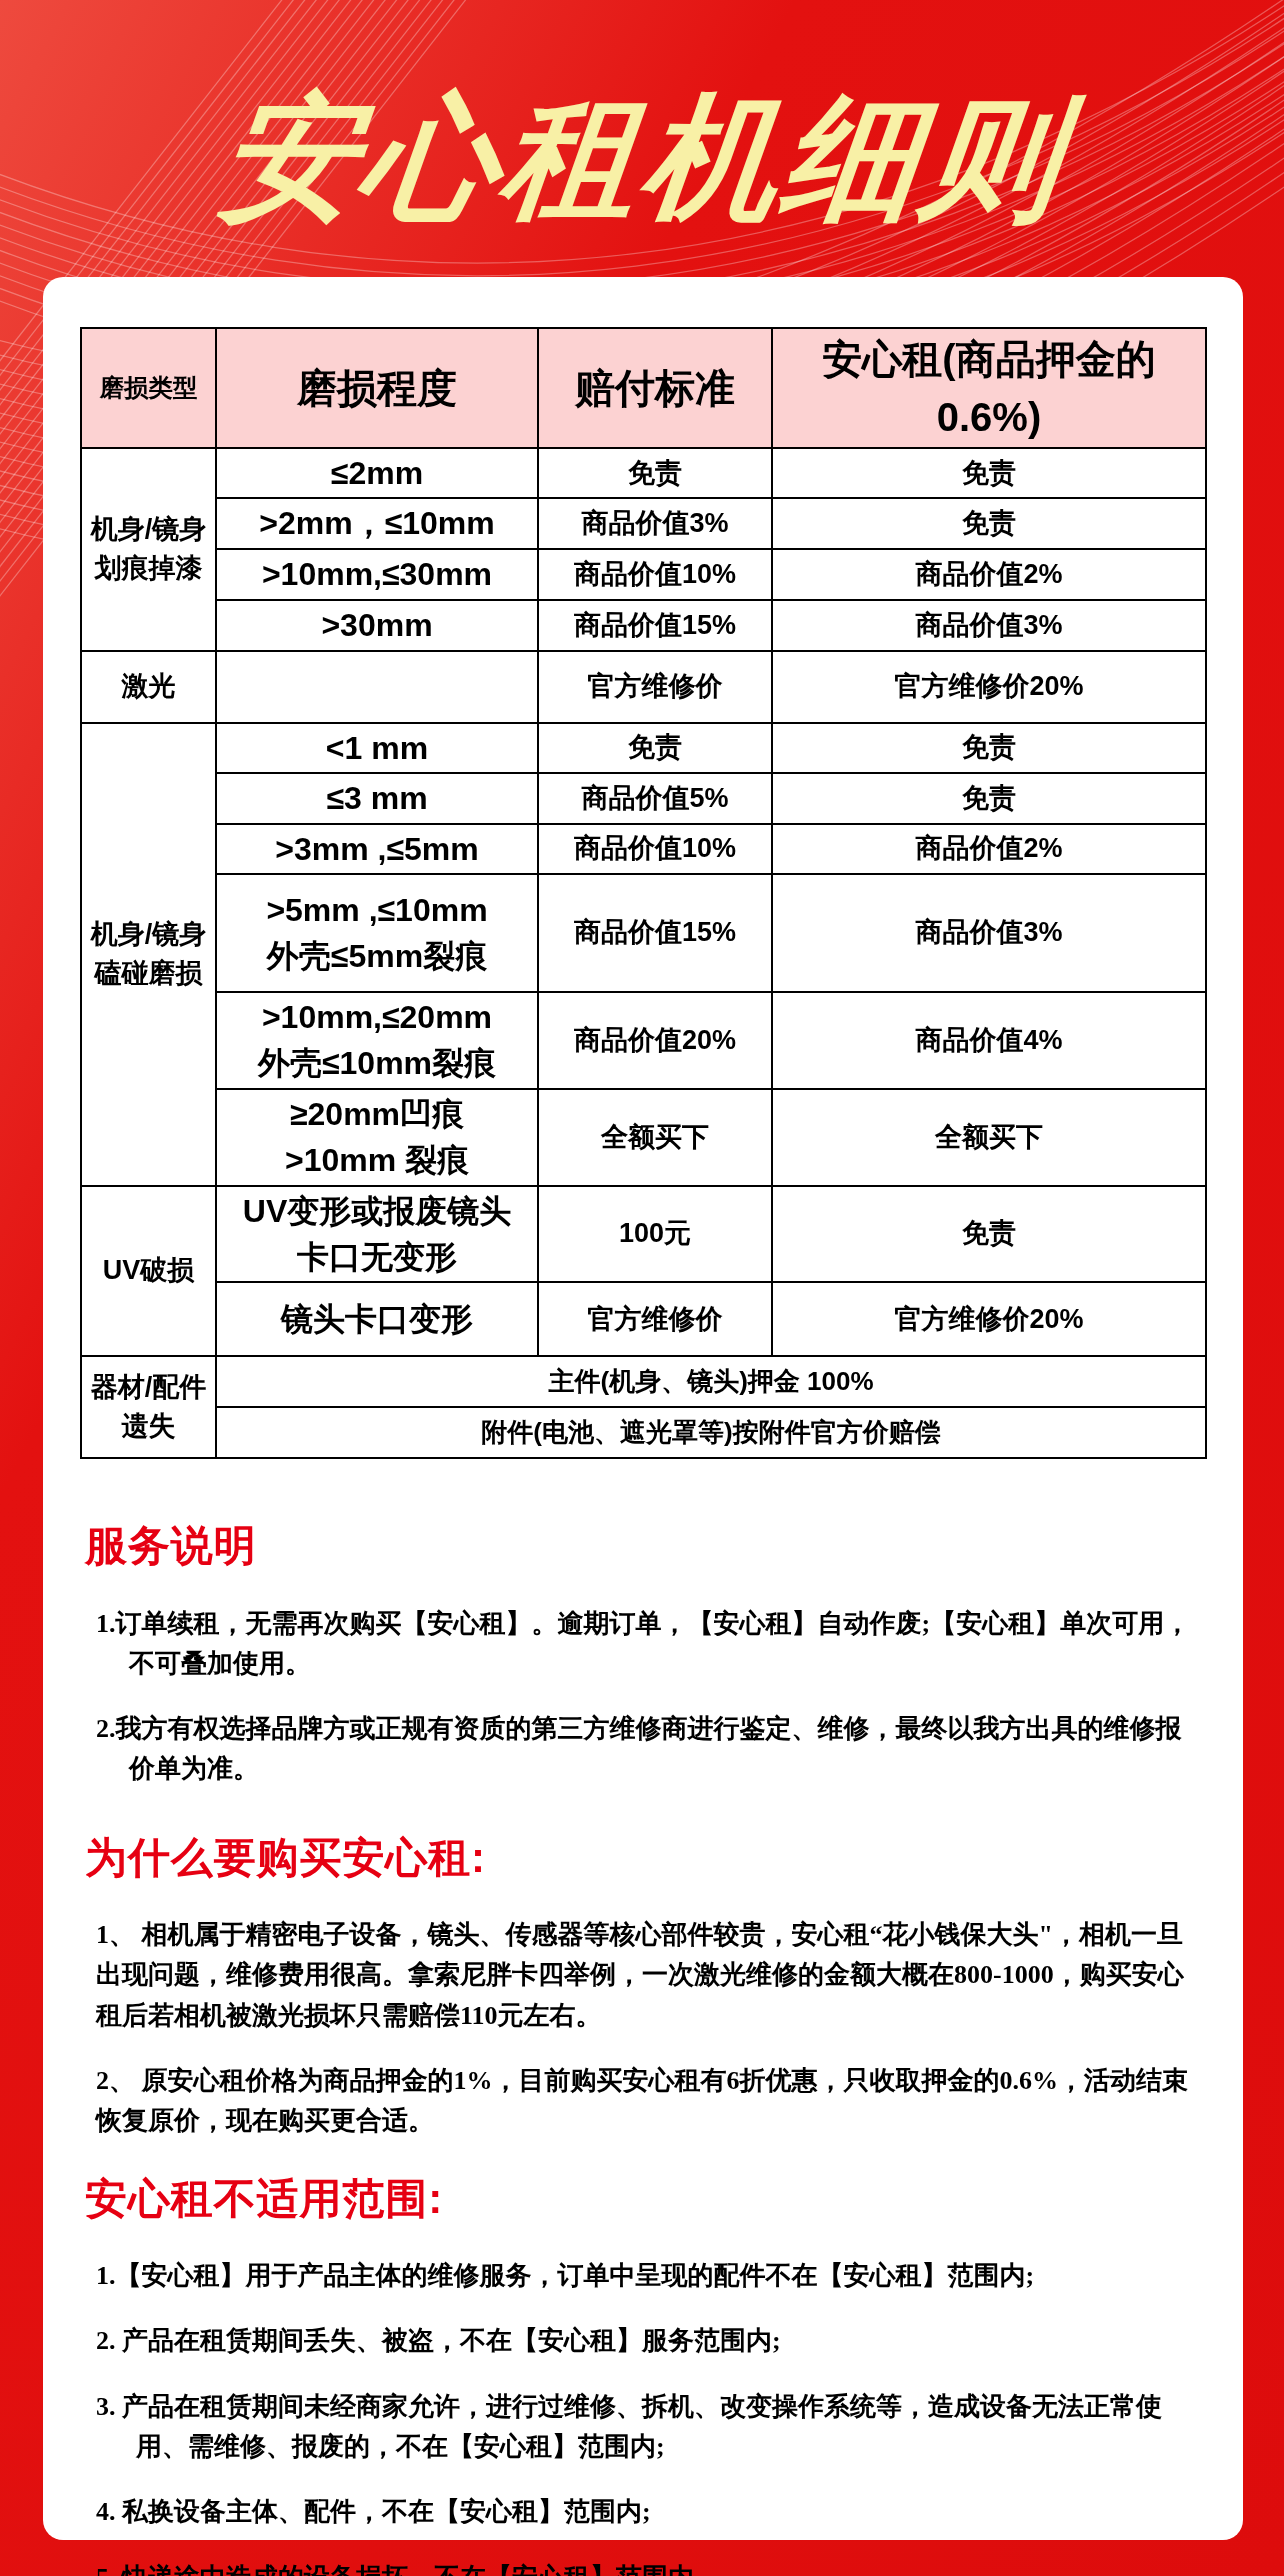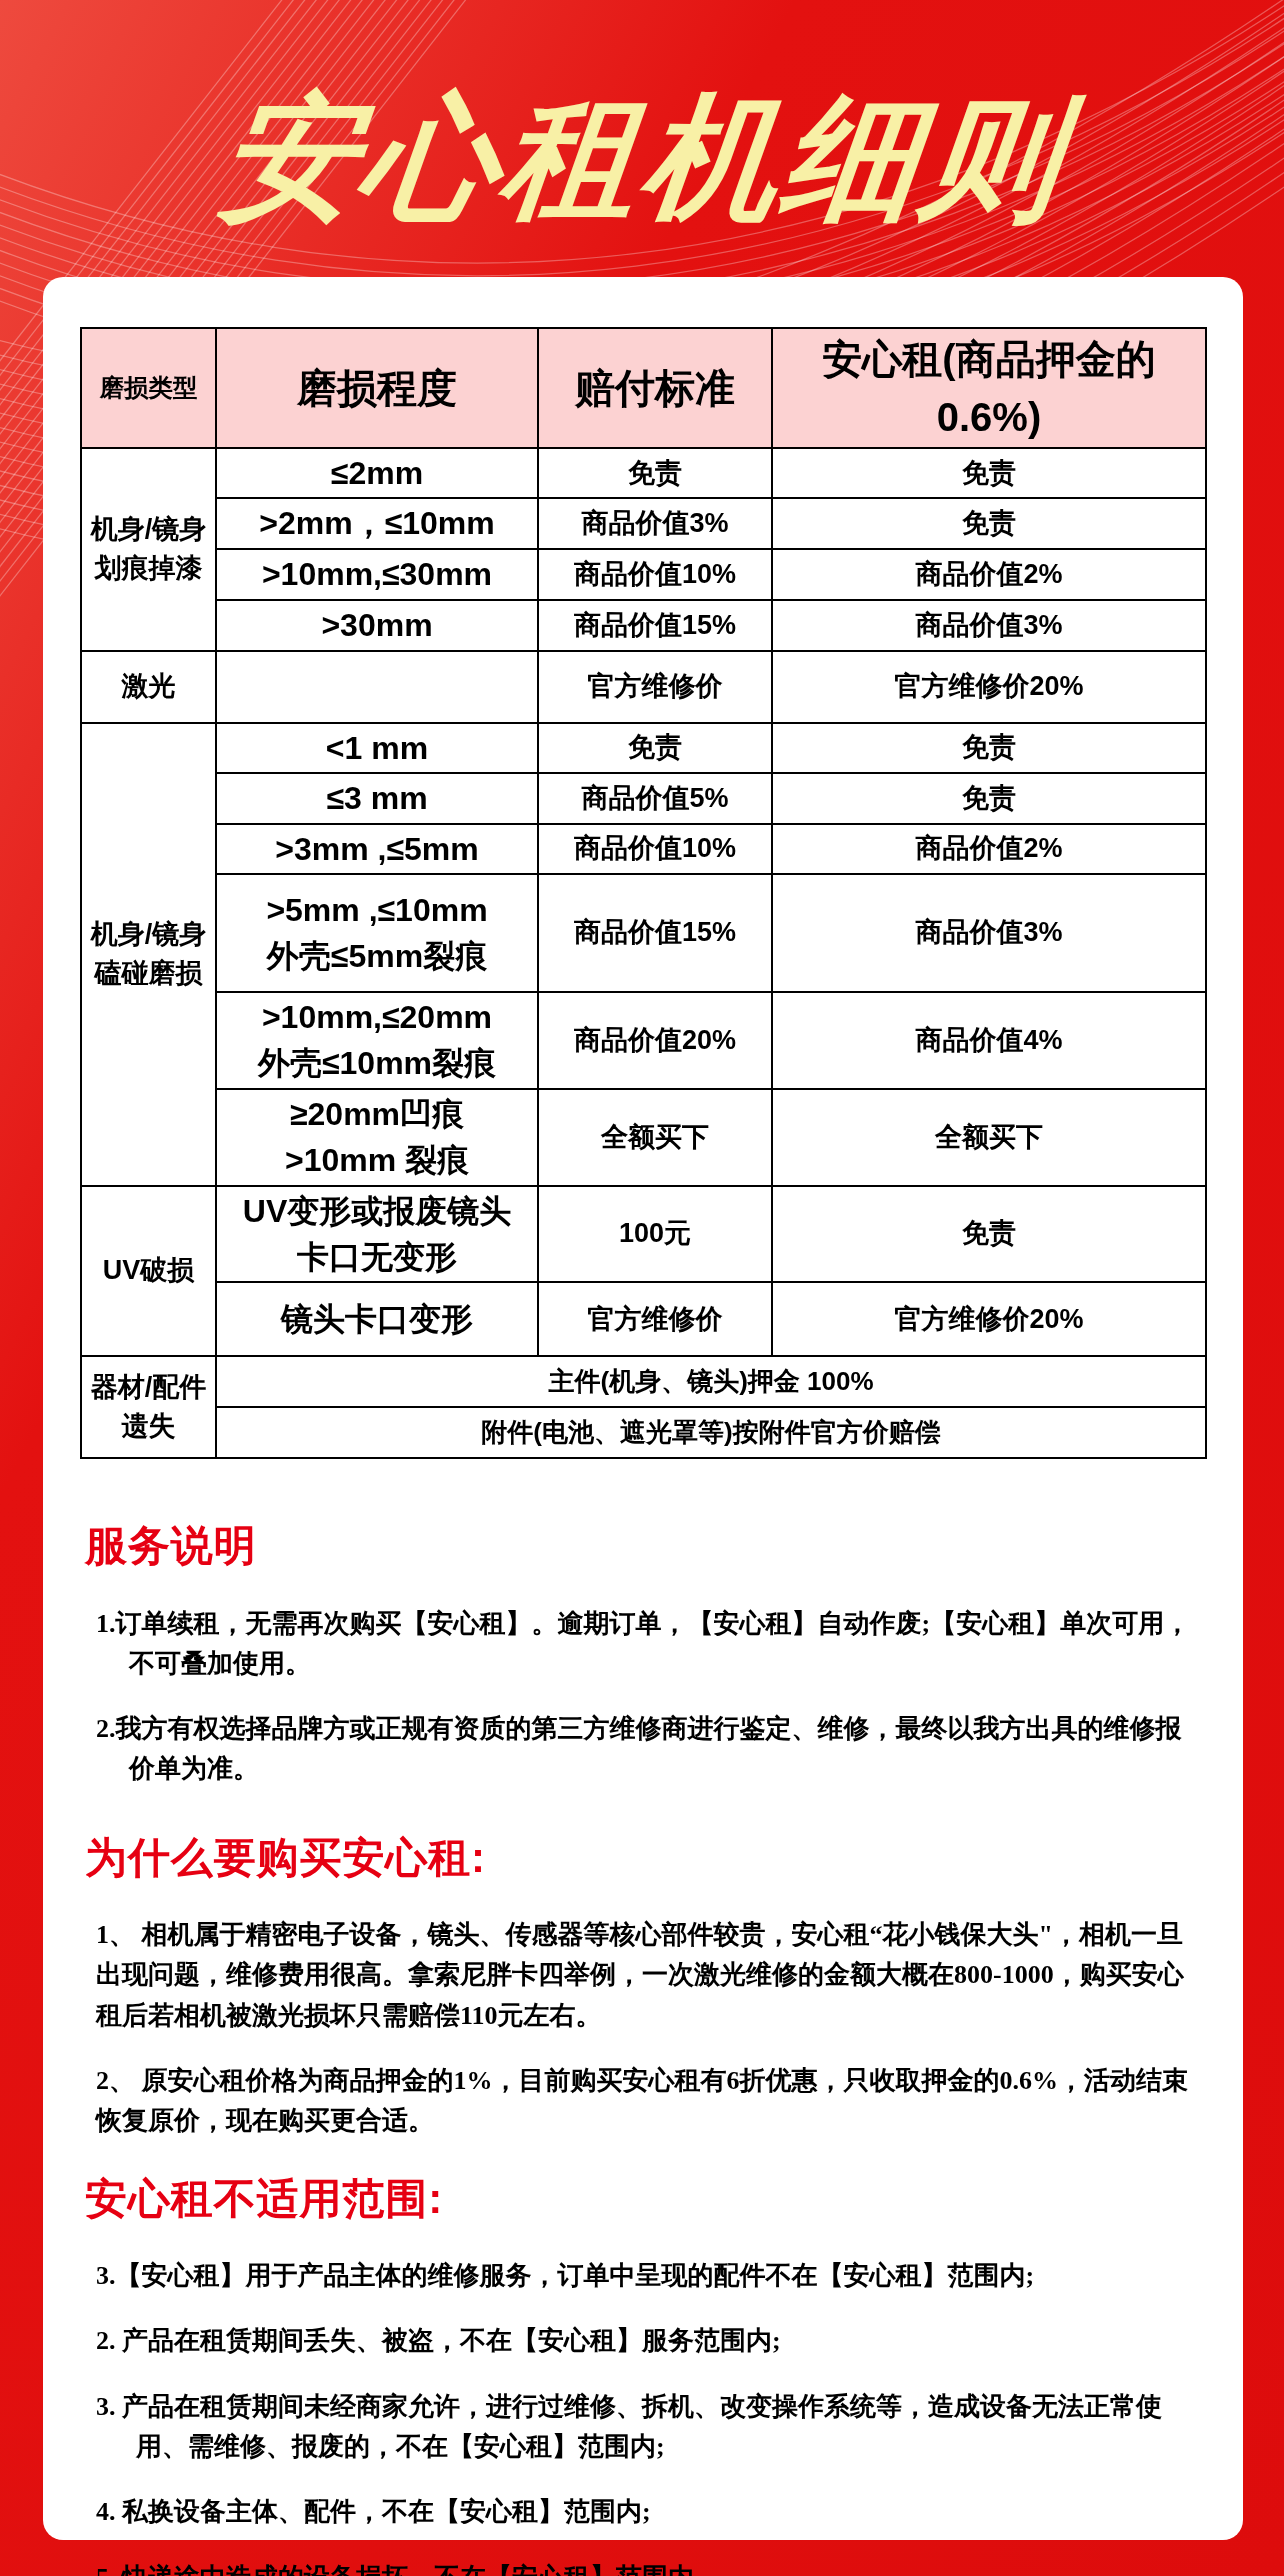--- a/index.html
+++ b/index.html
@@ -232,21 +232,21 @@
   <div class="sections">
     <h2 class="sec1">服务说明</h2>
     <p class="hang36">1.订单续租，无需再次购买【安心租】。逾期订单，【安心租】自动作废;【安心租】单次可用，不可叠加使用。</p>
     <p class="hang36">2.我方有权选择品牌方或正规有资质的第三方维修商进行鉴定、维修，最终以我方出具的维修报价单为准。</p>
 
     <h2 class="sec2">为什么要购买安心租:</h2>
     <p>1、 相机属于精密电子设备，镜头、传感器等核心部件较贵，安心租“花小钱保大头"，相机一旦出现问题，维修费用很高。拿索尼胖卡四举例，一次激光维修的金额大概在800-1000，购买安心租后若相机被激光损坏只需赔偿110元左右。</p>
     <p>2、 原安心租价格为商品押金的1%，目前购买安心租有6折优惠，只收取押金的0.6%，活动结束恢复原价，现在购买更合适。</p>
 
     <h2 class="sec3">安心租不适用范围:</h2>
-    <p class="hang44">3.【安心租】用于产品主体的维修服务，订单中呈现的配件不在【安心租】范围内;</p>
+    <p class="hang44">1.【安心租】用于产品主体的维修服务，订单中呈现的配件不在【安心租】范围内;</p>
     <p class="hang44">2. 产品在租赁期间丢失、被盗，不在【安心租】服务范围内;</p>
     <p class="hang44">3. 产品在租赁期间未经商家允许，进行过维修、拆机、改变操作系统等，造成设备无法正常使用、需维修、报废的，不在【安心租】范围内;</p>
     <p class="hang44">4. 私换设备主体、配件，不在【安心租】范围内;</p>
     <p class="hang44">5. 快递途中造成的设备损坏，不在【安心租】范围内。</p>
   </div>
 
 </div>
 
 
 </body></html>

